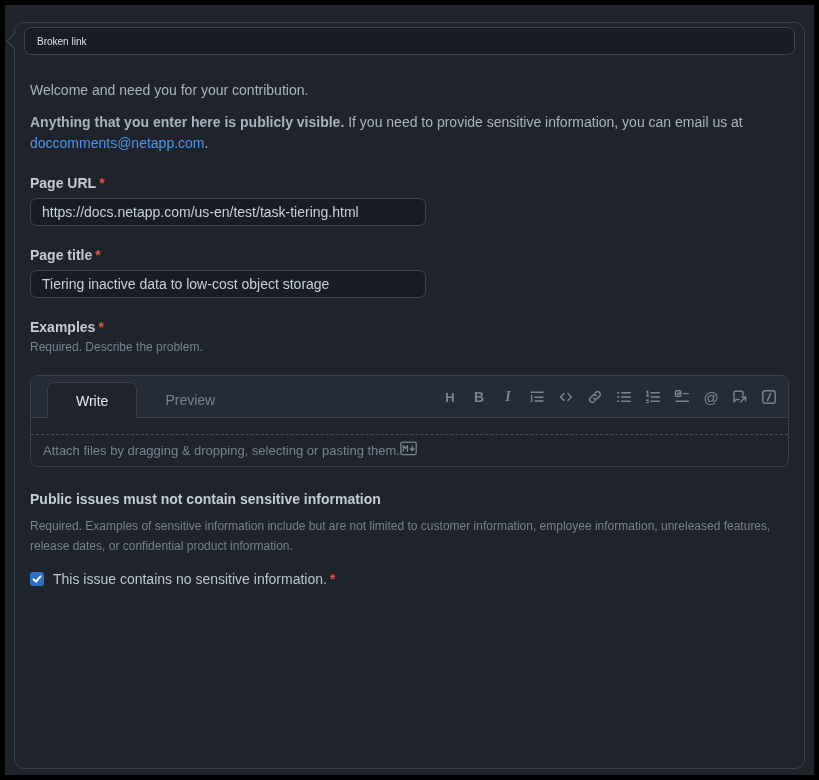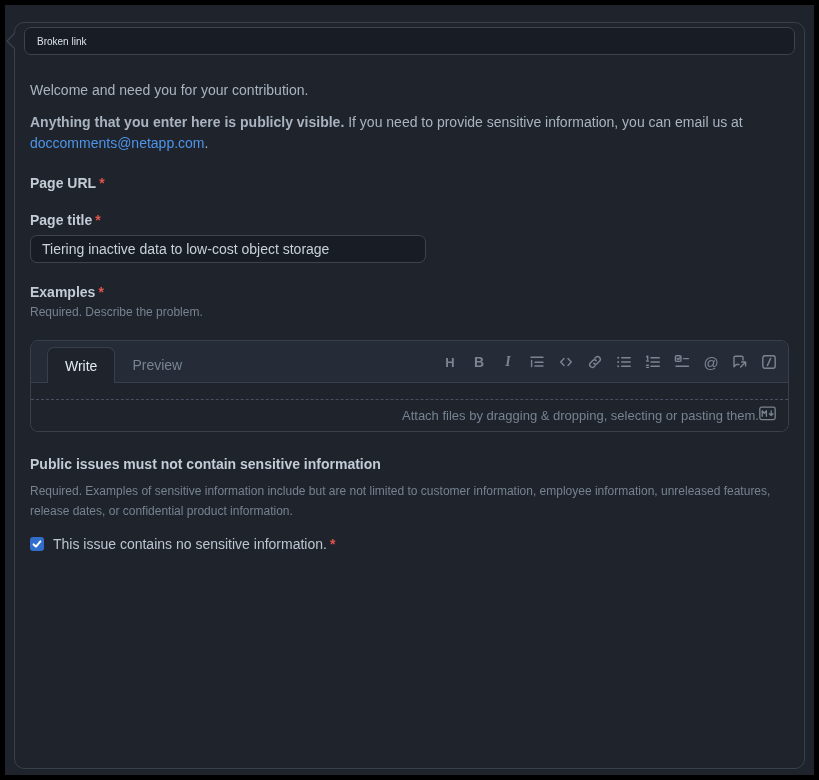--- a/index.html
+++ b/index.html
@@ -30,41 +30,41 @@
   .field-label{display:block;margin:21px 0 7px;color:#c3ccd6;font-size:14px;font-weight:bold;}
   .req{color:var(--red);margin-left:3px;font-weight:bold;}
   .text-input{display:block;width:396px;height:28px;background:var(--bg-inset);
          border:1px solid var(--border);border-radius:7px;color:#c8d1da;font-size:14px;
          padding:0 11px;outline:none;font-family:"Liberation Sans","DejaVu Sans",sans-serif;}
   .hint{margin:4px 0 0;color:var(--muted);font-size:12px;line-height:20px;}
   .editor{margin-top:18px;border:1px solid var(--border-subtle);border-radius:8px;}
   .editor-header{display:flex;align-items:stretch;height:42px;background:var(--bg-strip);
          border-bottom:1px solid var(--border-subtle);border-radius:8px 8px 0 0;
          padding:6px 10px 0 8px;}
-  .tab{display:flex;align-items:center;padding:0 17px;font-size:14px;color:var(--muted);
+  .tab{display:flex;align-items:center;padding:0 28px;font-size:14px;color:var(--muted);
          cursor:pointer;}
   .tab.active{background:var(--bg-page);border:1px solid var(--border-subtle);border-bottom:none;
          border-radius:7px 7px 0 0;margin-bottom:-1px;color:#e3eaf1;margin-left:8px;}
   .toolbar{margin-left:auto;display:flex;align-items:center;gap:11px;padding-bottom:5px;}
   .tb{display:flex;align-items:center;justify-content:center;width:18px;height:18px;
          color:#7a8591;font-size:14px;cursor:pointer;user-select:none;}
   .tb.bold{font-weight:bold;}
   .tb.heading{font-weight:bold;font-size:13px;}
   .tb.italic{font-style:italic;font-family:"Liberation Serif","DejaVu Serif",serif;font-weight:bold;}
   .tb.at{font-size:15px;}
   .tb svg{stroke:#7a8591;fill:none;stroke-width:1.4;stroke-linecap:round;stroke-linejoin:round;}
   .editor-body{padding:8px;background:var(--bg-page);border-radius:0 0 8px 8px;}
   .ta-wrap{position:relative;}
   textarea.summary{display:block;width:100%;height:178px;background:#141921;
          border:1px solid var(--border);border-radius:7px;resize:none;outline:none;
          color:#b3bdc9;font-size:14px;line-height:20px;padding:8px 10px;
          font-family:"Liberation Sans","DejaVu Sans",sans-serif;}
   .gripper{position:absolute;right:3px;bottom:4px;}
   .gripper svg{stroke:#667180;stroke-width:1.2;}
-  .attach-bar{display:flex;align-items:center;justify-content:flex-end;
+  .attach-bar{display:flex;align-items:center;justify-content:flex-start;
          margin:8px -8px -8px;padding:6px 12px 7px;border-top:1px dashed #465061;
          color:var(--muted);font-size:13px;cursor:pointer;border-radius:0 0 8px 8px;}
   .attach-bar svg{stroke:#7a8591;fill:none;stroke-width:1.3;stroke-linecap:round;stroke-linejoin:round;}
   .section-heading{margin:24px 0 0;color:#c3ccd6;font-size:14px;font-weight:bold;}
   .section-desc{margin:9px 0 0;color:var(--muted);font-size:12px;line-height:20px;}
   .checkbox-row{display:flex;align-items:center;gap:9px;margin-top:15px;}
   .checkbox{width:14px;height:14px;background:var(--blue);border-radius:3px;display:flex;
          align-items:center;justify-content:center;cursor:pointer;flex:0 0 auto;}
   .checkbox svg{stroke:#ffffff;stroke-width:2;fill:none;stroke-linecap:round;stroke-linejoin:round;}
   .checkbox-label{color:#bcc6d1;font-size:14px;cursor:pointer;}
@@ -78,20 +78,21 @@
       <div class="caret"></div>
 
       <input class="title-input" type="text" value="Broken link" style="">
 
       <p class="body-text mt-intro">Welcome and need you for your contribution.</p>
 
       <p class="body-text mt-para"><strong>Anything that you enter here is publicly visible.</strong><span> If you need to provide sensitive information, you can email us at</span></p>
       <p class="body-text"><a class="link">doccomments@netapp.com</a><span>.</span></p>
 
       <label class="field-label"><span>Page URL</span><span class="req">*</span></label>
+      <input class="text-input" type="text" value="https://docs.netapp.com/us-en/test/task-tiering.html" style="">
 
       <label class="field-label"><span>Page title</span><span class="req">*</span></label>
       <input class="text-input" type="text" value="Tiering inactive data to low-cost object storage" style="">
 
       <label class="field-label" style="margin-bottom:2px;"><span>Examples</span><span class="req">*</span></label>
       <p class="hint" style="margin-top:0;">Required. Describe the problem.</p>
 
       <div class="editor">
         <div class="editor-header">
           <div class="tab active">Write</div>

